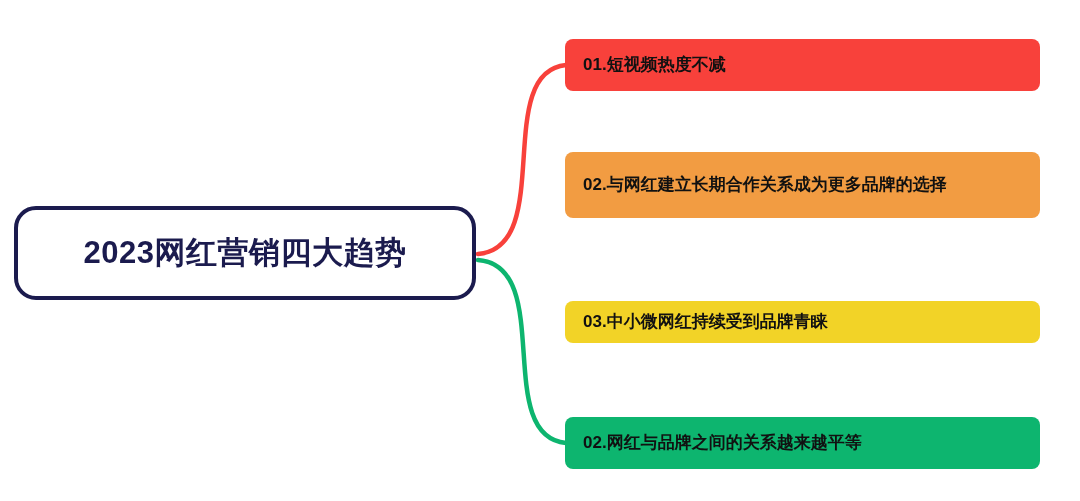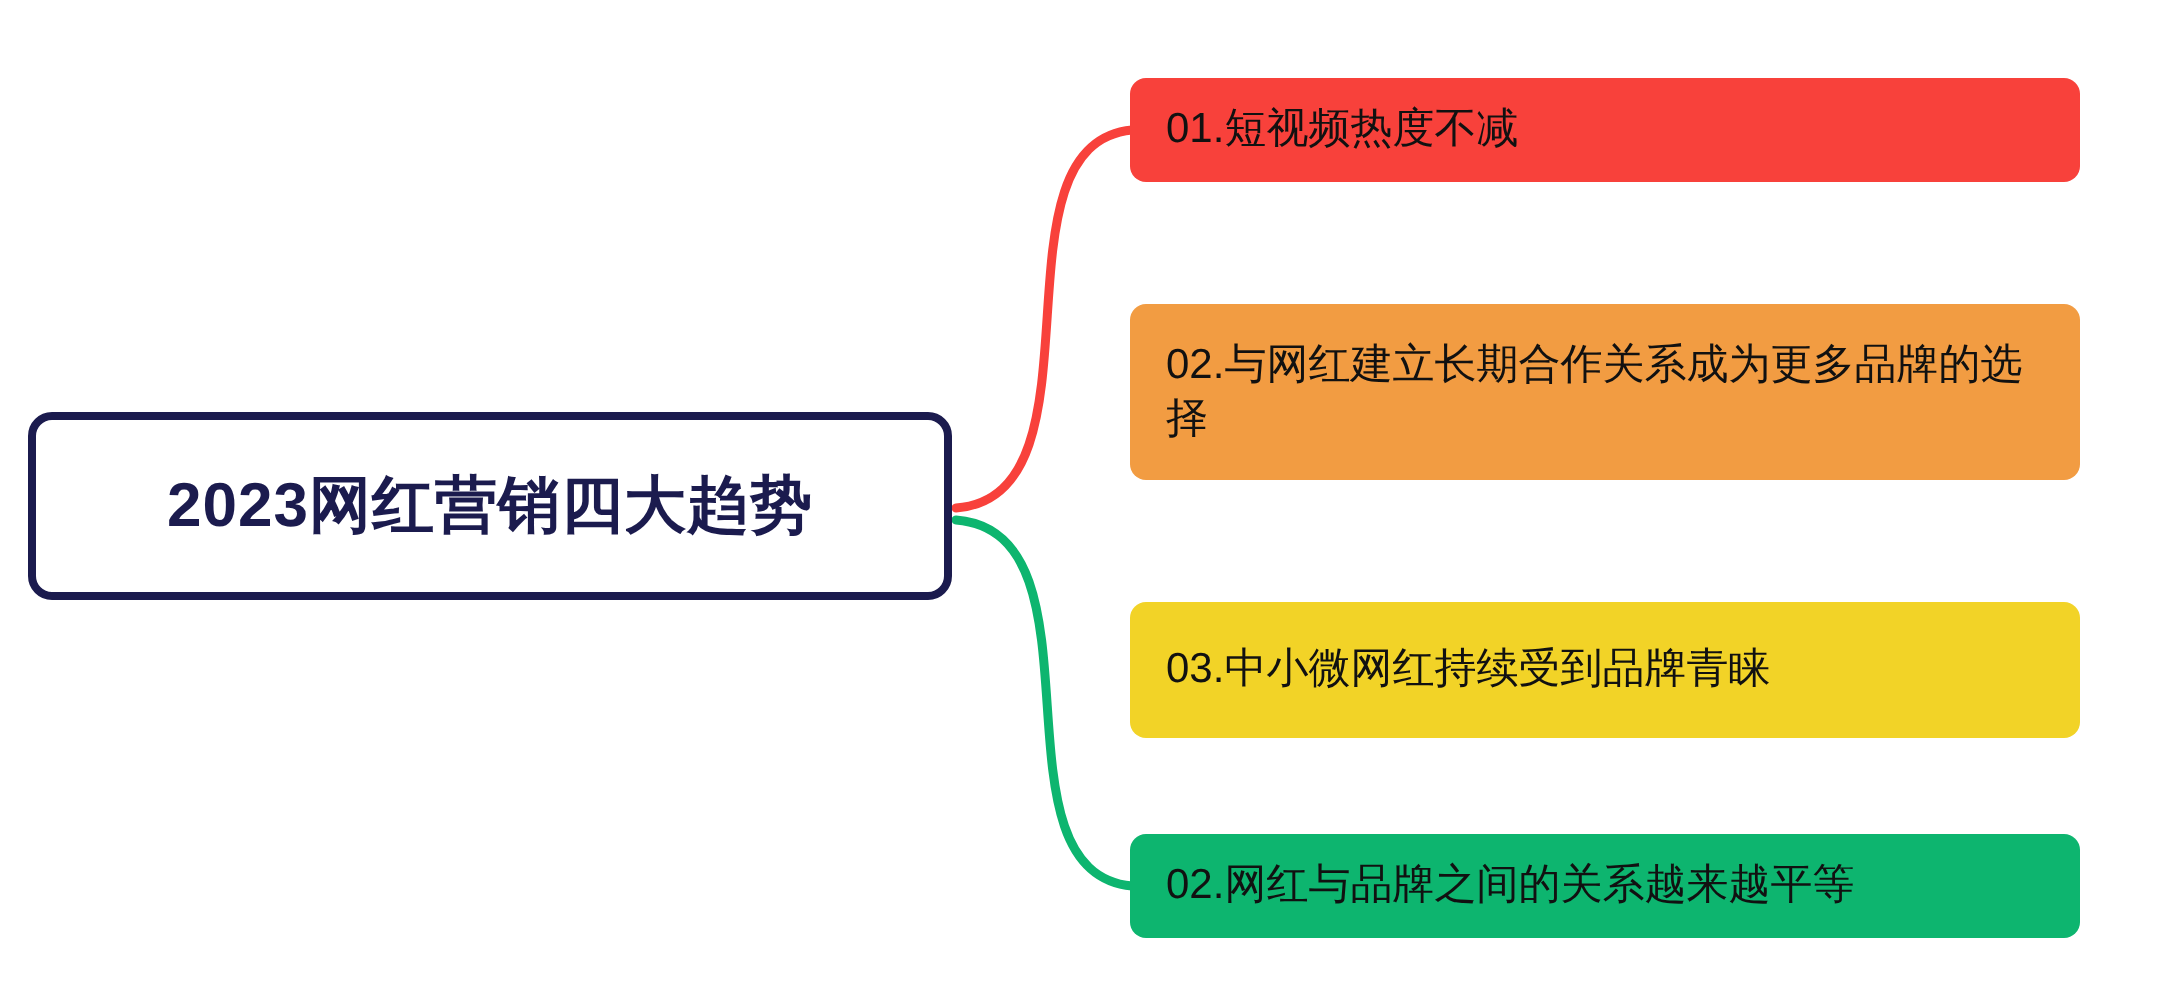--- a/index.html
+++ b/index.html
@@ -24,21 +24,21 @@
   }
   .root-node {
     position: absolute;
     left: 14px;
     top: 206px;
     width: 462px;
     height: 94px;
     box-sizing: border-box;
     background: #ffffff;
     border: 4px solid #1B1B4E;
-    border-radius: 12px;
+    border-radius: 22px;
     display: flex;
     align-items: center;
     justify-content: center;
     z-index: 2;
   }
   .root-node .root-label {
     font-size: 31px;
     font-weight: 800;
     color: #1B1B4E;
     letter-spacing: 0.5px;
@@ -49,28 +49,28 @@
     left: 565px;
     width: 475px;
     box-sizing: border-box;
     border-radius: 8px;
     display: flex;
     align-items: center;
     padding: 0 18px;
     z-index: 2;
   }
   .branch .branch-label {
-    font-size: 21px;
-    font-weight: 400;
+    font-size: 17px;
+    font-weight: 700;
     color: #111111;
     line-height: 1.3;
   }
   .branch-1 { top: 39px;  height: 52px; }
-  .branch-2 { top: 152px; height: 88px; }
-  .branch-3 { top: 301px; height: 68px; align-items: center; }
+  .branch-2 { top: 152px; height: 66px; }
+  .branch-3 { top: 301px; height: 42px; align-items: center; }
   .branch-4 { top: 417px; height: 52px; }
 </style>
 </head>
 <body>
 
 <div class="canvas">
 
   <svg class="connectors" viewBox="0 0 1080 501" xmlns="http://www.w3.org/2000/svg">
     <path d="M478,254 C556,248 492,72 566,65" fill="none" stroke-width="4.5" stroke-linecap="round" stroke="#F8413B"></path>
     <path d="M478,260 C556,266 492,436 566,443" fill="none" stroke-width="4.5" stroke-linecap="round" stroke="#0DB56F"></path>

